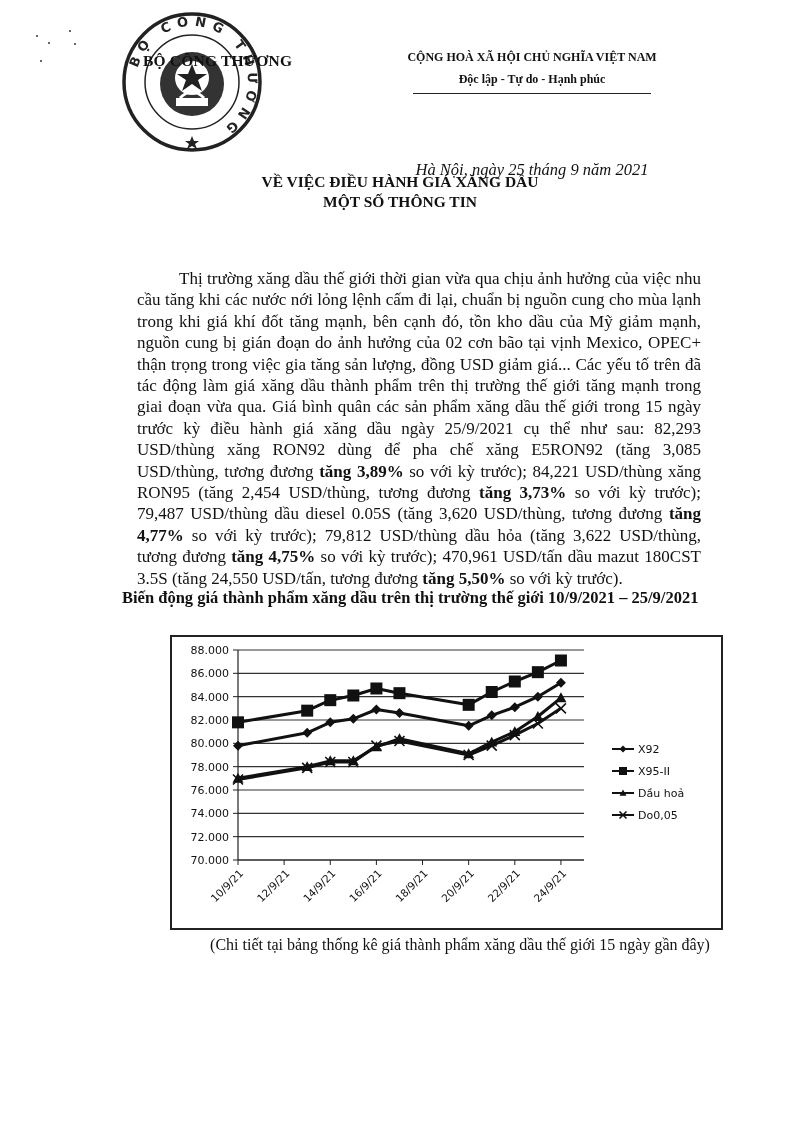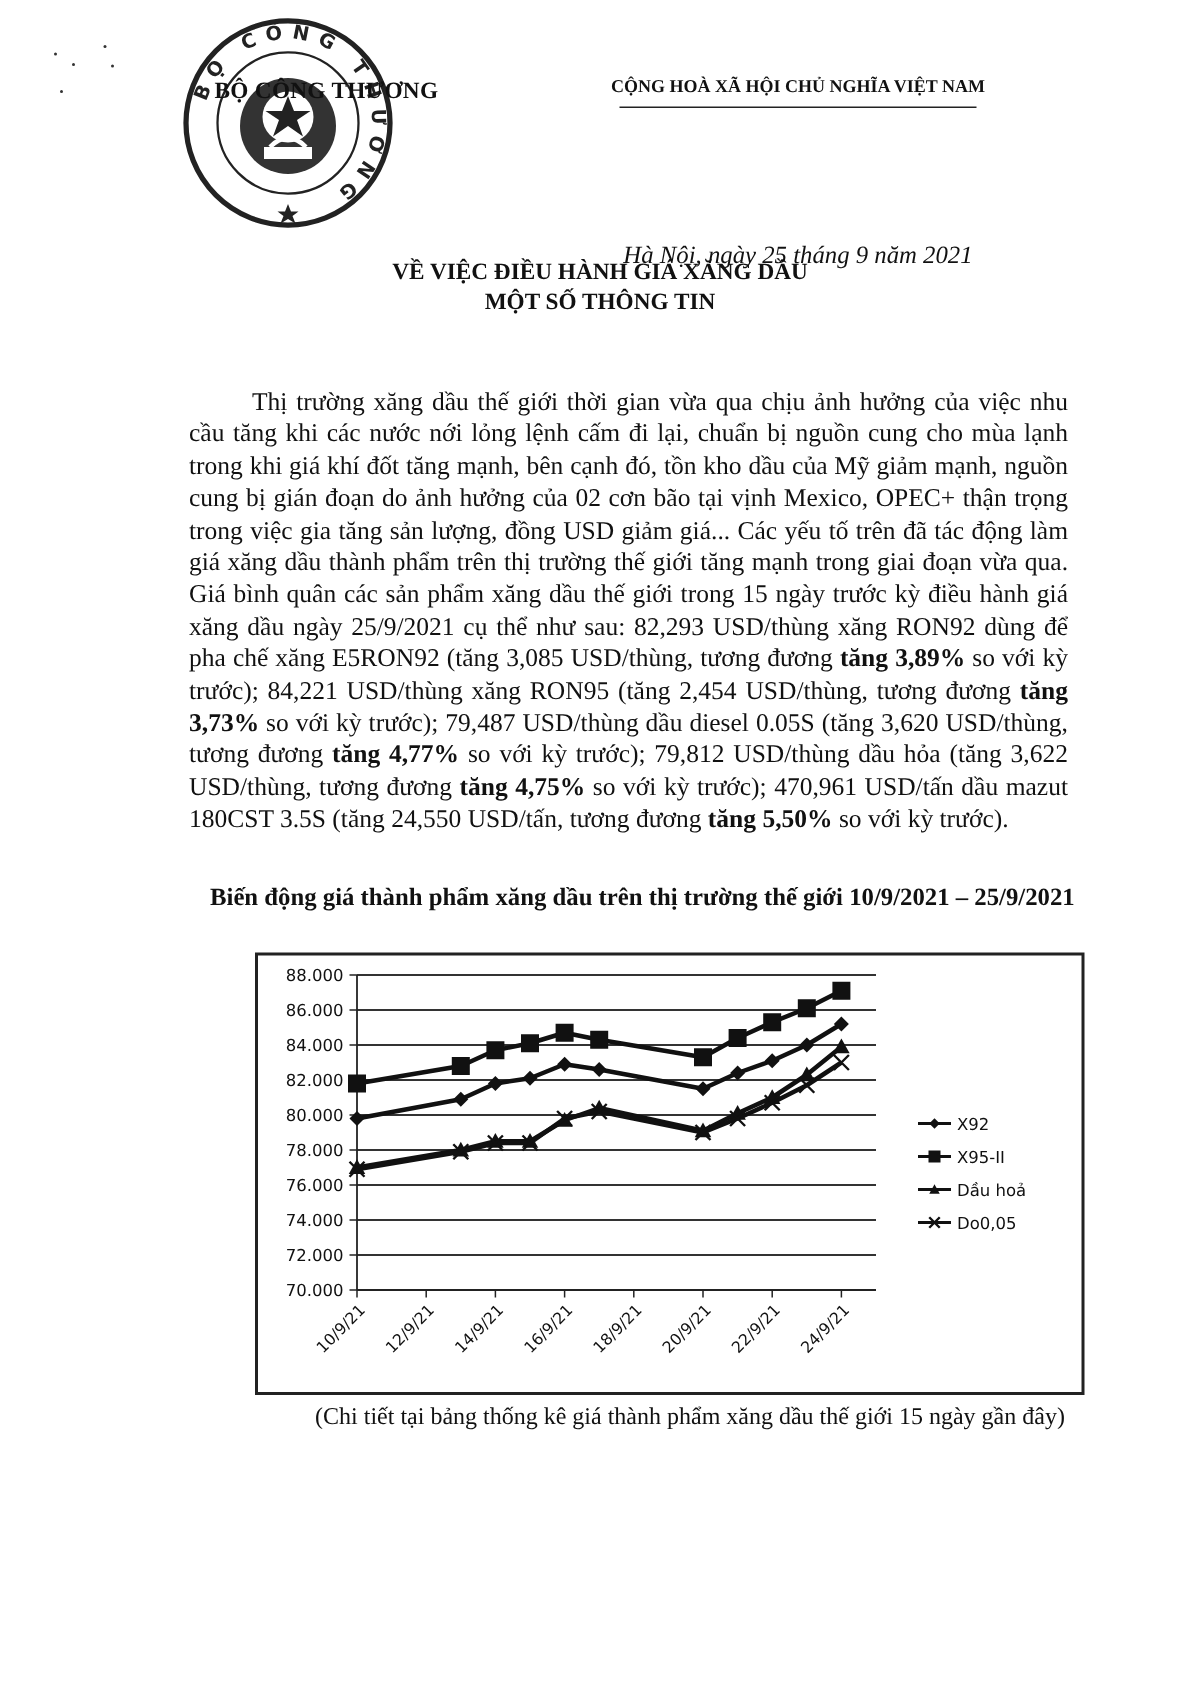--- a/index.html
+++ b/index.html
@@ -7,22 +7,22 @@
          font-family:"Liberation Serif", serif; color:#111; }
   .abs { position:absolute; }
   .seal { left:118px; top:8px; width:148px; height:148px; }
   .dots span { position:absolute; width:2px; height:2px; background:#333; border-radius:1px; }
   .agency { left:143px; top:52px; font-size:15.5px; font-weight:bold; letter-spacing:0.2px; }
   .nation { left:342px; top:46px; width:380px; text-align:center; font-weight:bold; font-size:12px; line-height:22px; }
   .nation .rule { width:238px; height:1px; background:#222; margin:3px auto 0; }
   .dateline { left:342px; top:112px; width:380px; text-align:center; font-style:italic; font-size:16.5px;margin-top:48px; }
   .title { left:150px; top:172px; width:500px; text-align:center; font-weight:bold; font-size:15.5px; line-height:20px; }
   .body-text { left:122px; top:253px; width:594px; font-size:17px; line-height:21.4px; text-align:justify; }
-  .body-text p { margin:4px; text-indent:42px; }
-  .chart-title { left:140px; top:588px; width:600px; font-weight:bold; font-size:16.5px; line-height:20px; }
+  .body-text p { margin:15px; text-indent:42px; }
+  .chart-title { left:122px; top:588px; width:600px; font-weight:bold; font-size:16.5px; line-height:20px; }
   .chart-box { left:170px; top:635px; width:553px; height:295px; border:2px solid #222; box-sizing:border-box; background:#fff; }
   .note { left:160px; top:936px; width:600px; text-align:center; font-size:16px; }
   svg text { font-family:"DejaVu Sans", sans-serif; }
 </style>
 </head>
 <body>
 
 <div class="abs dots" style="left:36px;top:30px;width:50px;height:40px;">
   <span style="left:0;top:5px"></span>
     <span style="left:12px;top:12px"></span>
@@ -47,20 +47,21 @@
     <rect x="58" y="90" width="32" height="8" fill="#fff"></rect>
     <path d="M62 90 Q74 78 86 90" fill="none" stroke="#fff" stroke-width="3"></path>
   </g>
   <polygon points="74,128 76,133 81,133 77,136 79,141 74,138 69,141 71,136 67,133 72,133" fill="#222"></polygon>
 </svg>
 
 <div class="abs agency">BỘ CÔNG THƯƠNG</div>
 
 <div class="abs nation">
   <div>CỘNG HOÀ XÃ HỘI CHỦ NGHĨA VIỆT NAM</div>
+  <div>Độc lập - Tự do - Hạnh phúc</div>
   <div class="rule"></div>
 </div>
 
 <div class="abs dateline">Hà Nội, ngày 25 tháng 9 năm 2021</div>
 
 <div class="abs title">
   <div>VỀ VIỆC ĐIỀU HÀNH GIÁ XĂNG DẦU</div>
   <div>MỘT SỐ THÔNG TIN</div>
 </div>
 

